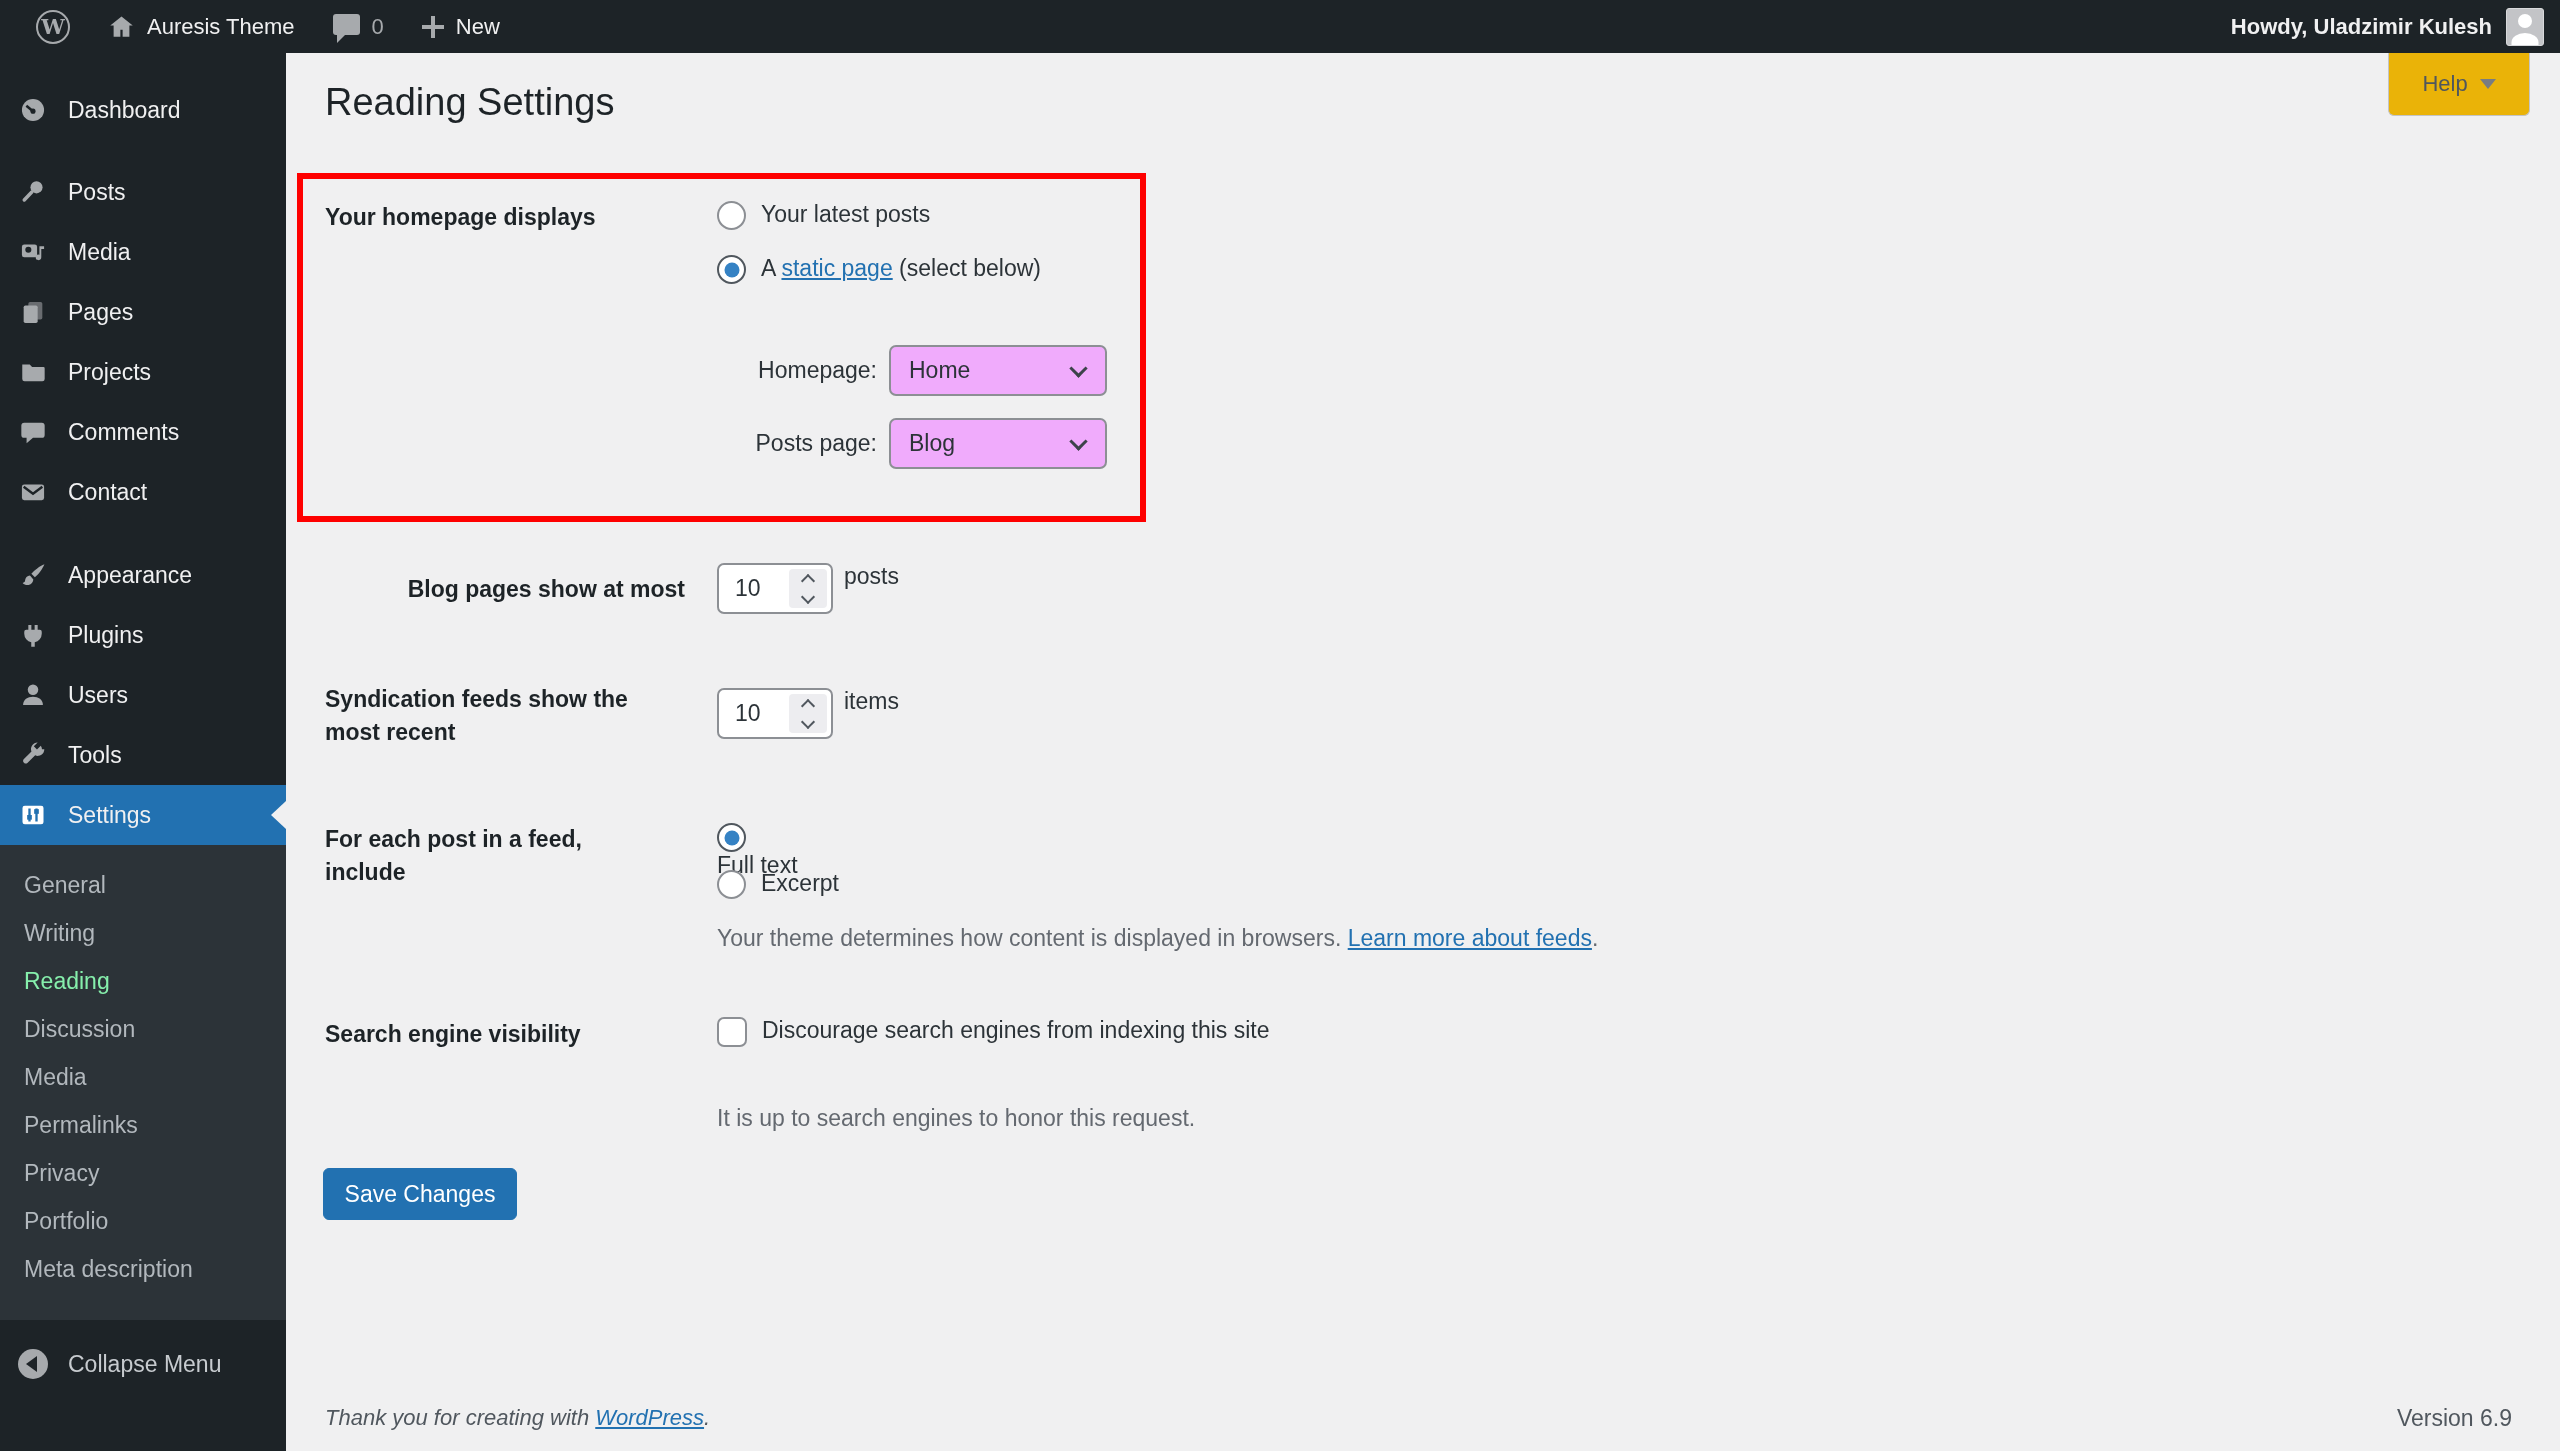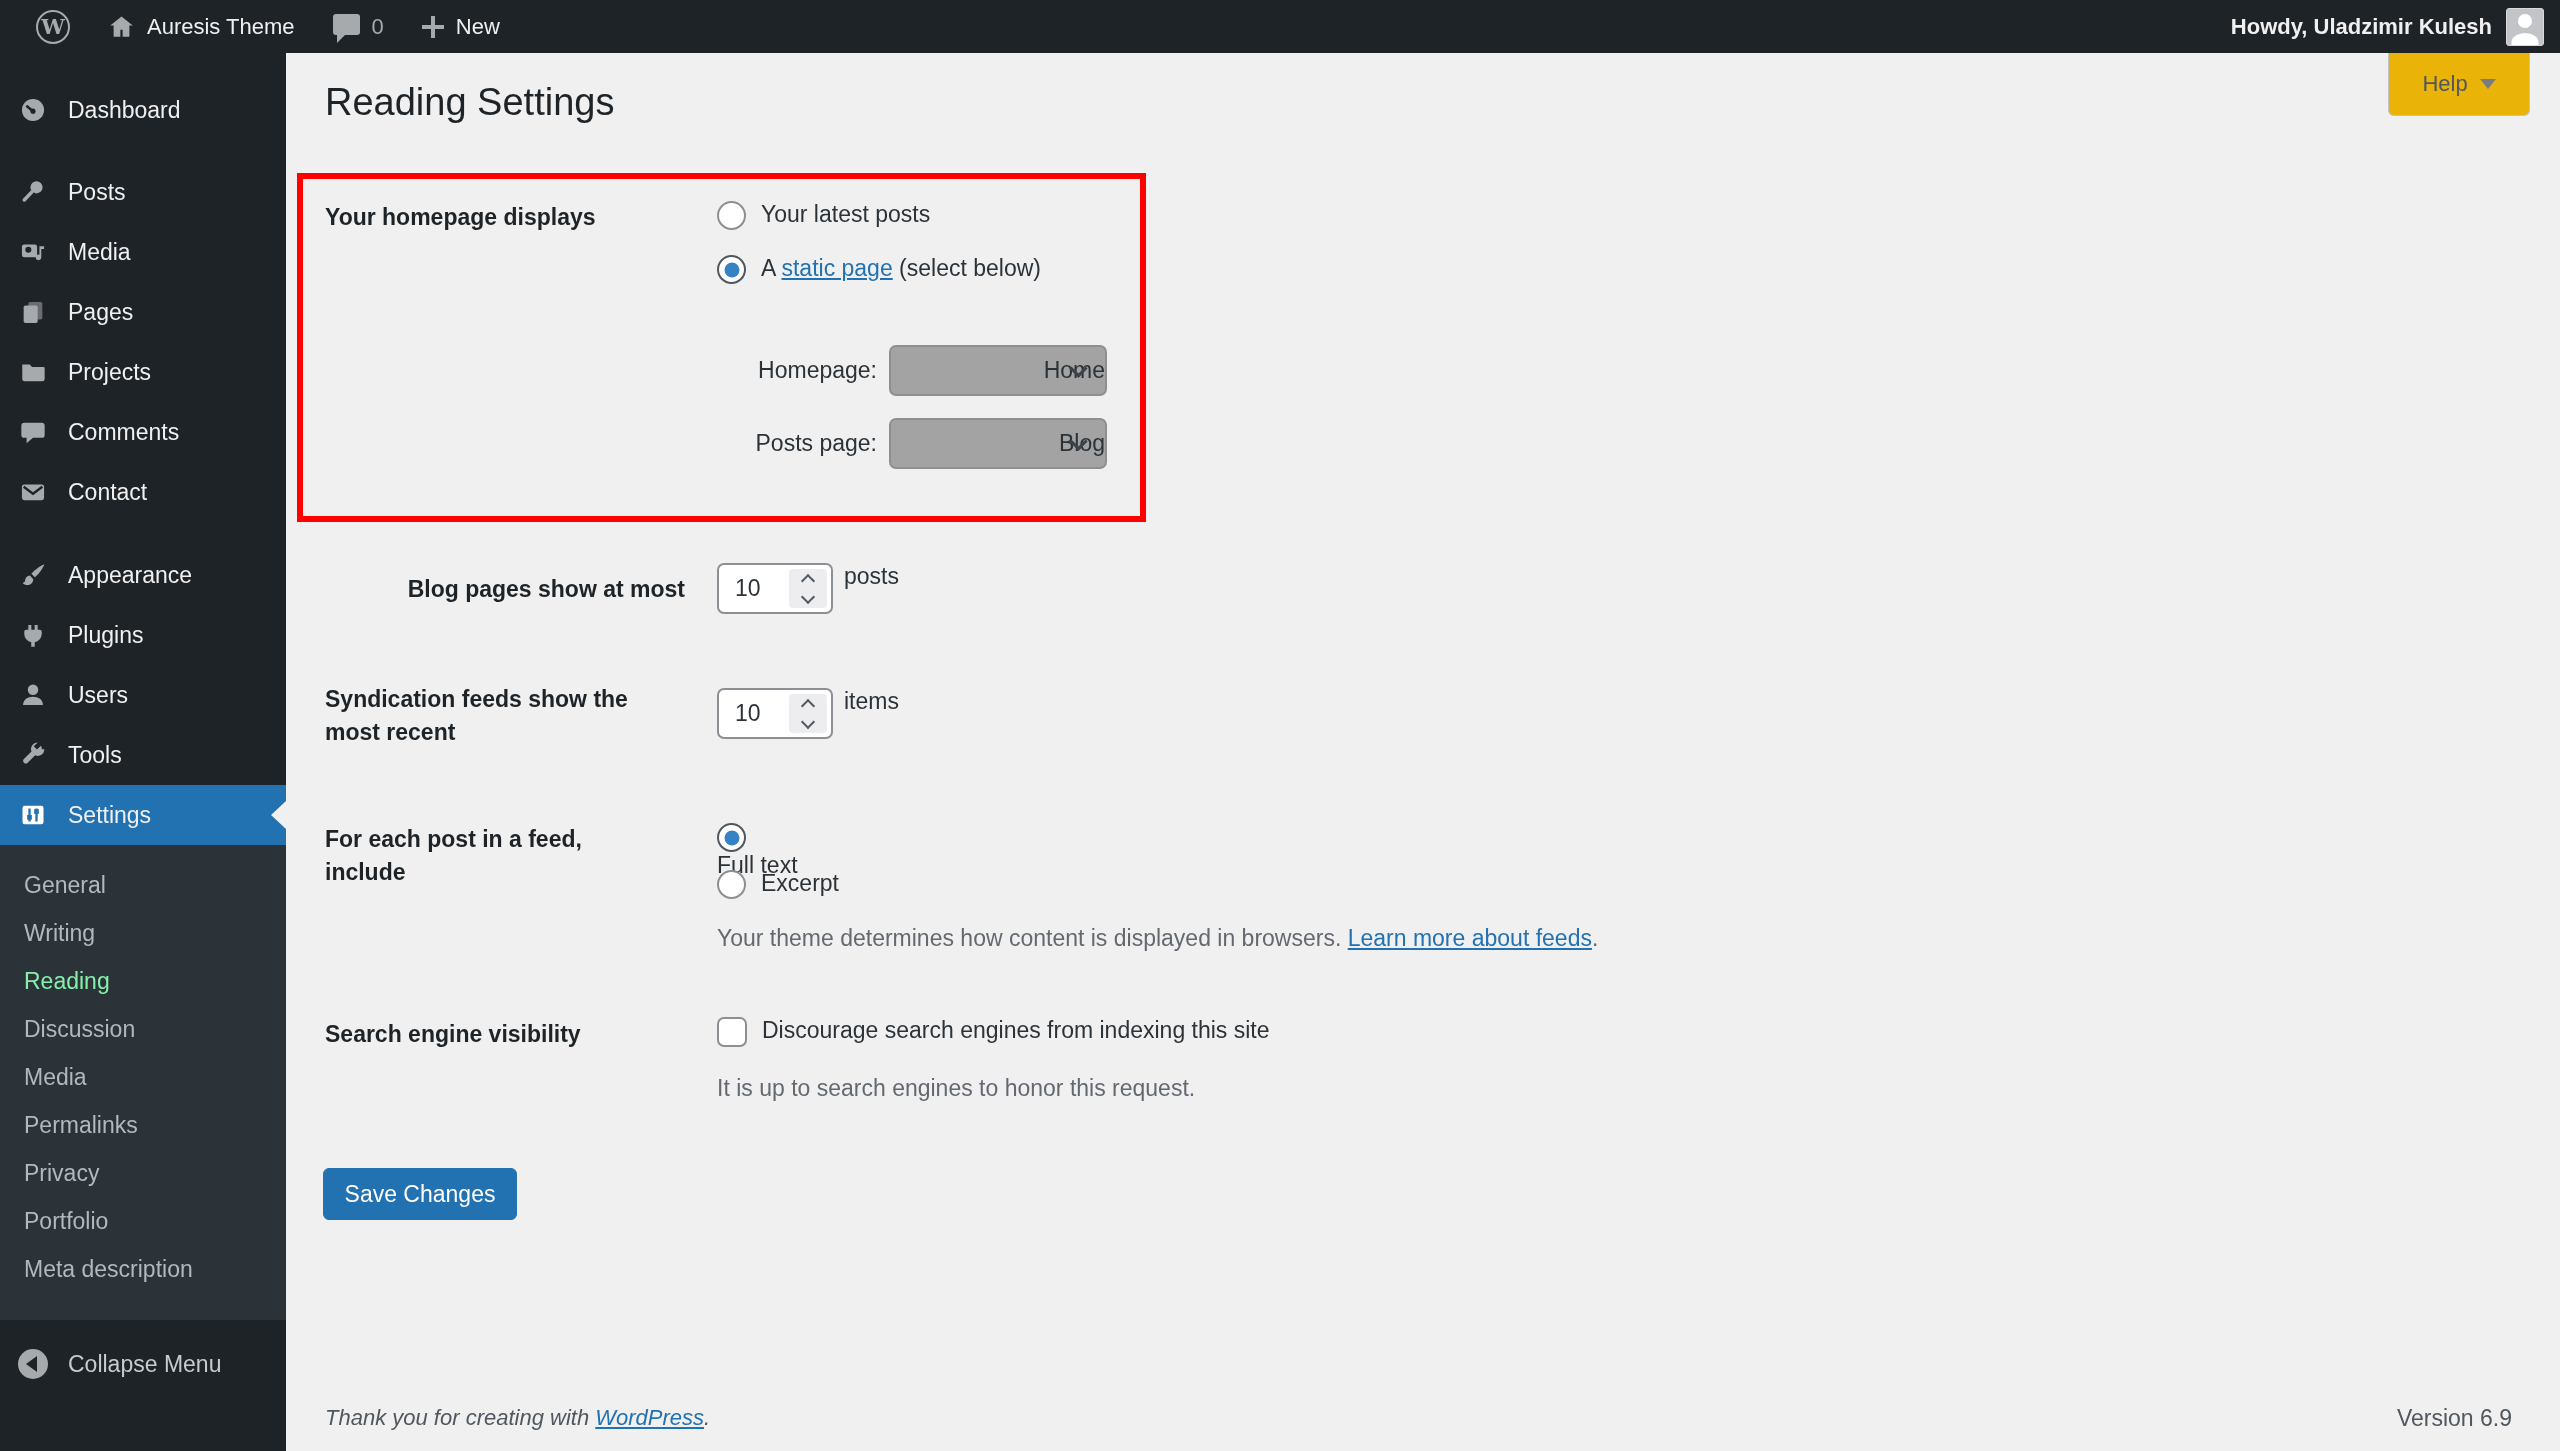--- a/index.html
+++ b/index.html
@@ -69,23 +69,23 @@
   .radio{width:29px;height:29px;border:2px solid #8c8f94;border-radius:50%;background:#fff;
     margin-right:15px;flex:0 0 auto;position:relative;cursor:pointer;}
   .radio.checked{border-color:#50575e;}
   .radio.checked::after{content:'';position:absolute;left:50%;top:50%;transform:translate(-50%,-50%);
     width:15px;height:15px;border-radius:50%;background:#3582c4;}
   .checkbox{width:30px;height:30px;border:2px solid #8c8f94;border-radius:7px;background:#fff;
     margin-right:15px;flex:0 0 auto;cursor:pointer;}
   a.link{color:#2271b1;text-decoration:underline;cursor:pointer;}
   .select-row{position:absolute;left:431px;display:flex;align-items:center;}
   .select-label{width:160px;text-align:right;margin-right:12px;font-size:23px;color:#2c3338;}
-  .select{width:218px;height:51px;background:#a3a3a3;border:2px solid #8c8f94;border-radius:7px;
+  .select{width:218px;height:51px;background:#f0abfc;border:2px solid #8c8f94;border-radius:7px;
     display:flex;align-items:center;padding-left:18px;font-size:23px;color:#2c3338;
-    position:relative;cursor:pointer;justify-content:flex-end;}
+    position:relative;cursor:pointer;}
   .select .chev{position:absolute;right:20px;top:15px;width:13px;height:13px;
     border-right:3px solid #3c434a;border-bottom:3px solid #3c434a;transform:rotate(45deg);}
   .num-wrap{width:116px;height:51px;background:#fff;border:2px solid #8c8f94;border-radius:7px;
     position:relative;flex:0 0 auto;}
   .num-wrap input{position:absolute;left:0;top:0;width:72px;height:47px;border:none;outline:none;
     font-size:23px;color:#2c3338;padding-left:16px;background:transparent;font-family:"Liberation Sans",sans-serif;}
   .spinner{position:absolute;right:4px;top:4px;bottom:4px;width:38px;background:#ededf0;border-radius:4px;
     display:flex;flex-direction:column;align-items:center;justify-content:center;gap:6px;cursor:pointer;}
   .sp-up{width:10px;height:10px;border-left:2.5px solid #50575e;border-top:2.5px solid #50575e;transform:rotate(45deg);margin-top:4px;}
   .sp-dn{width:10px;height:10px;border-right:2.5px solid #50575e;border-bottom:2.5px solid #50575e;transform:rotate(45deg);margin-bottom:4px;}
@@ -327,21 +327,21 @@
   </div>
   <div class="desc" style="top:872px;">
     <span>Your theme determines how content is displayed in browsers. </span><a class="link">Learn more about feeds</a><span>.</span>
   </div>
 
   <div class="form-label" style="top:965px;">Search engine visibility</div>
   <div class="ctrl-row" style="top:964px;">
     <span class="checkbox"></span>
     <span>Discourage search engines from indexing this site</span>
   </div>
-  <div class="desc" style="top:1022px;text-align:right;">It is up to search engines to honor this request.</div>
+  <div class="desc" style="top:1052px;text-align:right;">It is up to search engines to honor this request.</div>
 
   <div class="save-btn">
     <span>Save Changes</span>
   </div>
 
   <div class="footer-left">
     <span>Thank you for creating with </span><a class="link">WordPress</a><span>.</span>
   </div>
   <div class="footer-right">Version 6.9</div>
 </div>

